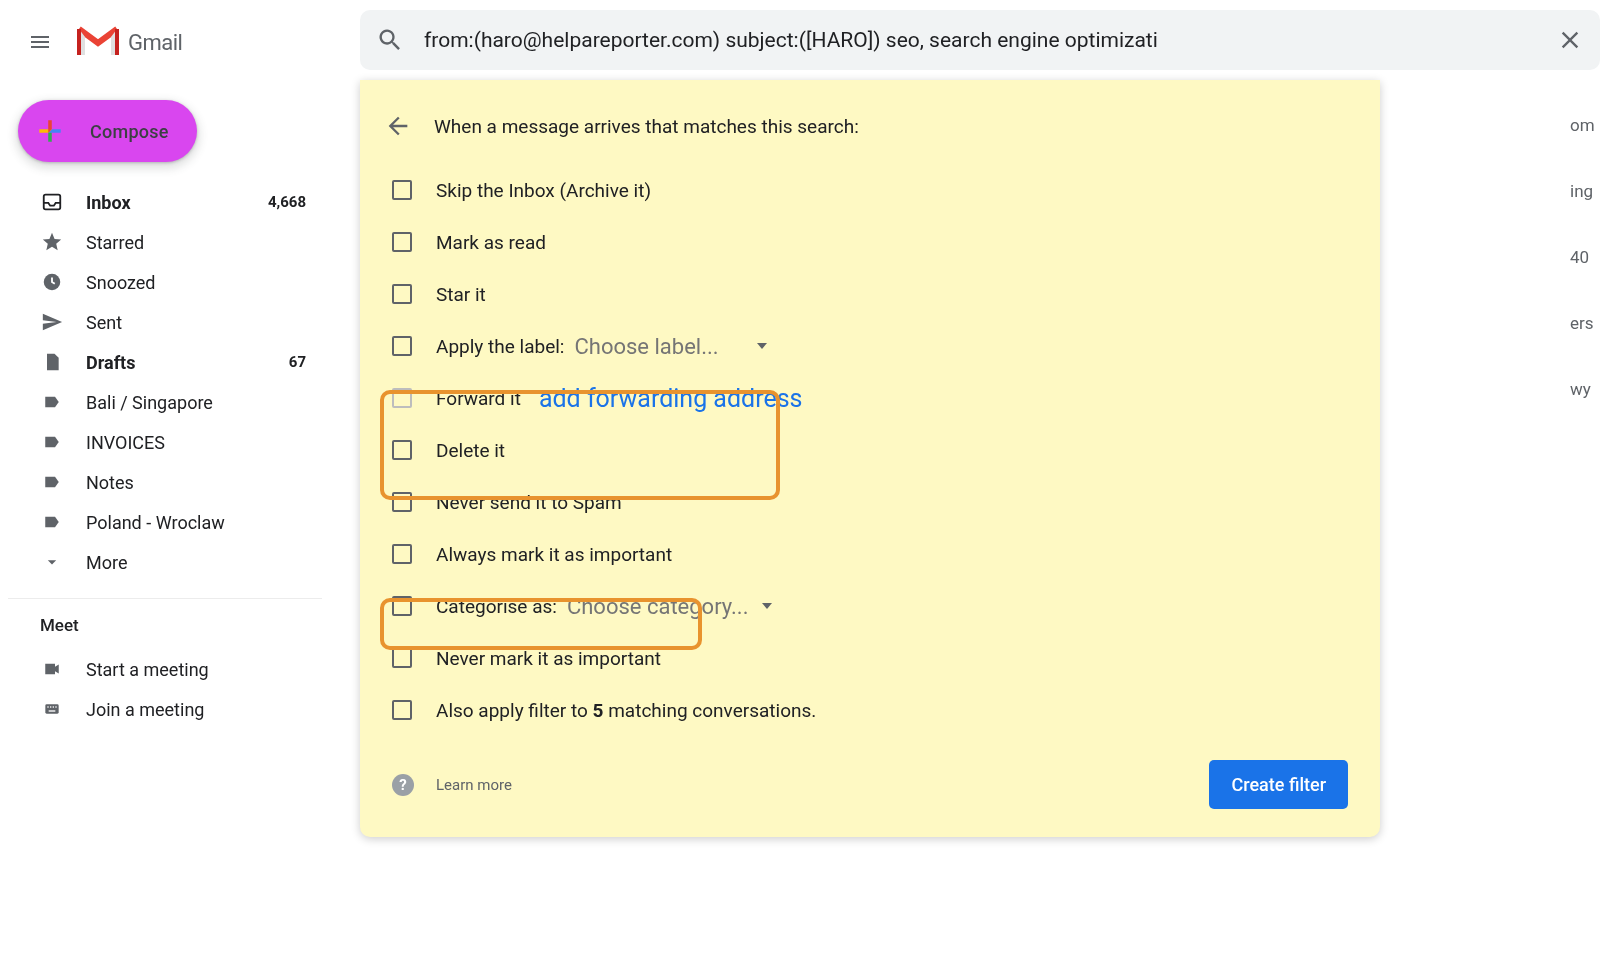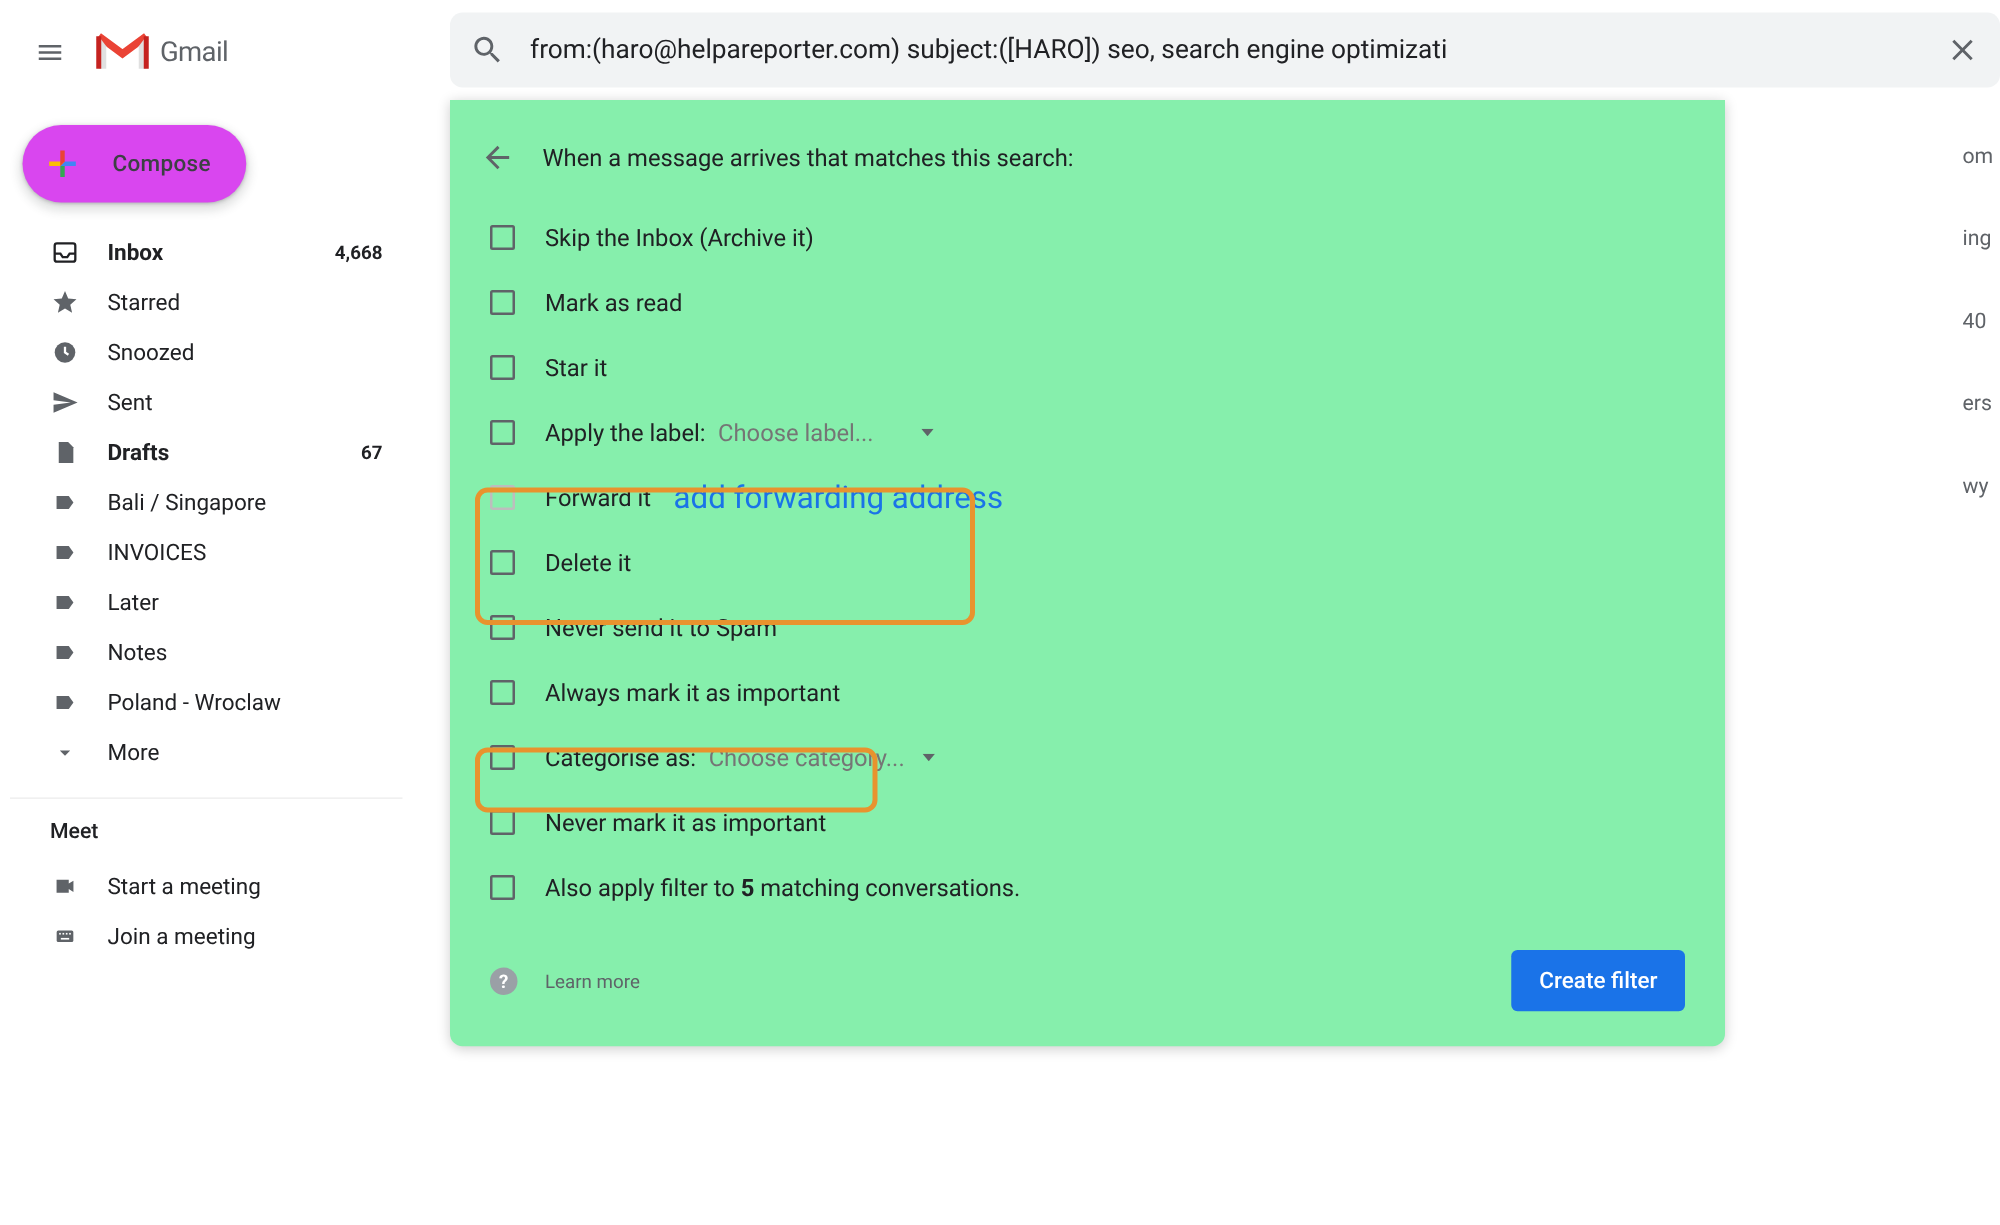--- a/index.html
+++ b/index.html
@@ -18,28 +18,28 @@
 .nav-item.bold .nav-label, .nav-item.bold .count { font-weight:700; }
 .nav-item .count { font-size:15px; color:#202124; }
 .nav-item.bold .icon { color:#202124; }
 hr.sep { border:none; border-top:1px solid #ececec; margin:16px 0; }
 .meet-heading { font-size:17px; font-weight:500; color:#202124; padding:0 0 14px 32px; }
 .search-wrap { position:absolute; left:360px; top:10px; right:0; }
 .search-bar { background:#f1f3f4; border-radius:10px; height:60px; display:flex; align-items:center; padding:0 16px; }
 .search-bar .sicon { width:28px; height:28px; color:#5f6368; margin-right:20px; }
 .search-input { flex:1; border:none; background:transparent; font-size:21px; color:#202124; outline:none; }
 .search-bar .close-x { width:28px; height:28px; color:#5f6368; cursor:pointer; margin-left:10px; }
-.panel { position:absolute; left:360px; top:80px; width:1020px; background:#86efac; box-shadow:0 2px 10px rgba(0,0,0,.2); border-radius:0 0 10px 10px; padding:32px 24px 28px 24px; }
+.panel { position:absolute; left:360px; top:80px; width:1020px; background:#fef9c3; box-shadow:0 2px 10px rgba(0,0,0,.2); border-radius:0 0 10px 10px; padding:32px 24px 28px 24px; }
 .panel-head { display:flex; align-items:center; gap:22px; margin-bottom:24px; }
 .panel-head .back-arrow { width:28px; height:28px; color:#5f6368; cursor:pointer; }
 .panel-head .ptxt { font-size:19px; color:#202124; }
 .filter-row { display:flex; align-items:center; height:52px; padding:0 16px 0 8px; position:relative; }
 .filter-row .cbx { width:20px; height:20px; border:2px solid #5f6368; border-radius:2px; margin-right:24px; cursor:pointer; flex-shrink:0; }
 .filter-row .rlabel { font-size:19px; color:#202124; }
-.filter-row .dropdown { font-size:19px; color:#757575; margin-left:10px; display:inline-flex; align-items:center; cursor:pointer;justify-content:space-between; }
+.filter-row .dropdown { font-size:22px; color:#757575; margin-left:10px; display:inline-flex; align-items:center; cursor:pointer;justify-content:space-between; }
 .filter-row .link { font-size:25px; color:#1a73e8; margin-left:18px; cursor:pointer; }
 .caret { margin-left:38px; }
 .highlight { border:4px solid #e8932e; border-radius:10px; position:absolute; pointer-events:none; }
 .hl1 { left:380px; top:390px; width:400px; height:110px; }
 .hl2 { left:380px; top:598px; width:322px; height:52px; }
 .panel-footer { display:flex; align-items:center; margin-top:24px; padding:0 8px; }
 .help-icon { width:22px; height:22px; background:#9aa0a6; border-radius:50%; color:#fff; display:flex; align-items:center; justify-content:center; font-size:15px; font-weight:700; margin-right:22px; cursor:pointer; }
 .learn-more { font-size:15px; color:#5f6368; cursor:pointer; }
 .create-btn { margin-left:auto; background:#1a73e8; color:#fff; font-size:18px; font-weight:500; border:none; border-radius:5px; padding:14px 22px; cursor:pointer; }
 .bg-list { position:absolute; right:0; top:92px; width:30px; color:#5f6368; font-size:17px; line-height:66px; }
@@ -137,28 +137,20 @@
         </svg>
       </span>
     <span class="nav-label">INVOICES</span>
   </div>
   <div class="nav-item">
     <span class="icon">
         <svg width="22" height="18" viewBox="0 0 24 24" fill="#5f6368">
           <path d="M3 5h13l5 7-5 7H3z"></path>
         </svg>
       </span>
-    <span class="nav-label">Later</span>
-  </div>
-  <div class="nav-item">
-    <span class="icon">
-        <svg width="22" height="18" viewBox="0 0 24 24" fill="#5f6368">
-          <path d="M3 5h13l5 7-5 7H3z"></path>
-        </svg>
-      </span>
     <span class="nav-label">Notes</span>
   </div>
   <div class="nav-item">
     <span class="icon">
         <svg width="22" height="18" viewBox="0 0 24 24" fill="#5f6368">
           <path d="M3 5h13l5 7-5 7H3z"></path>
         </svg>
       </span>
     <span class="nav-label">Poland - Wroclaw</span>
   </div>

